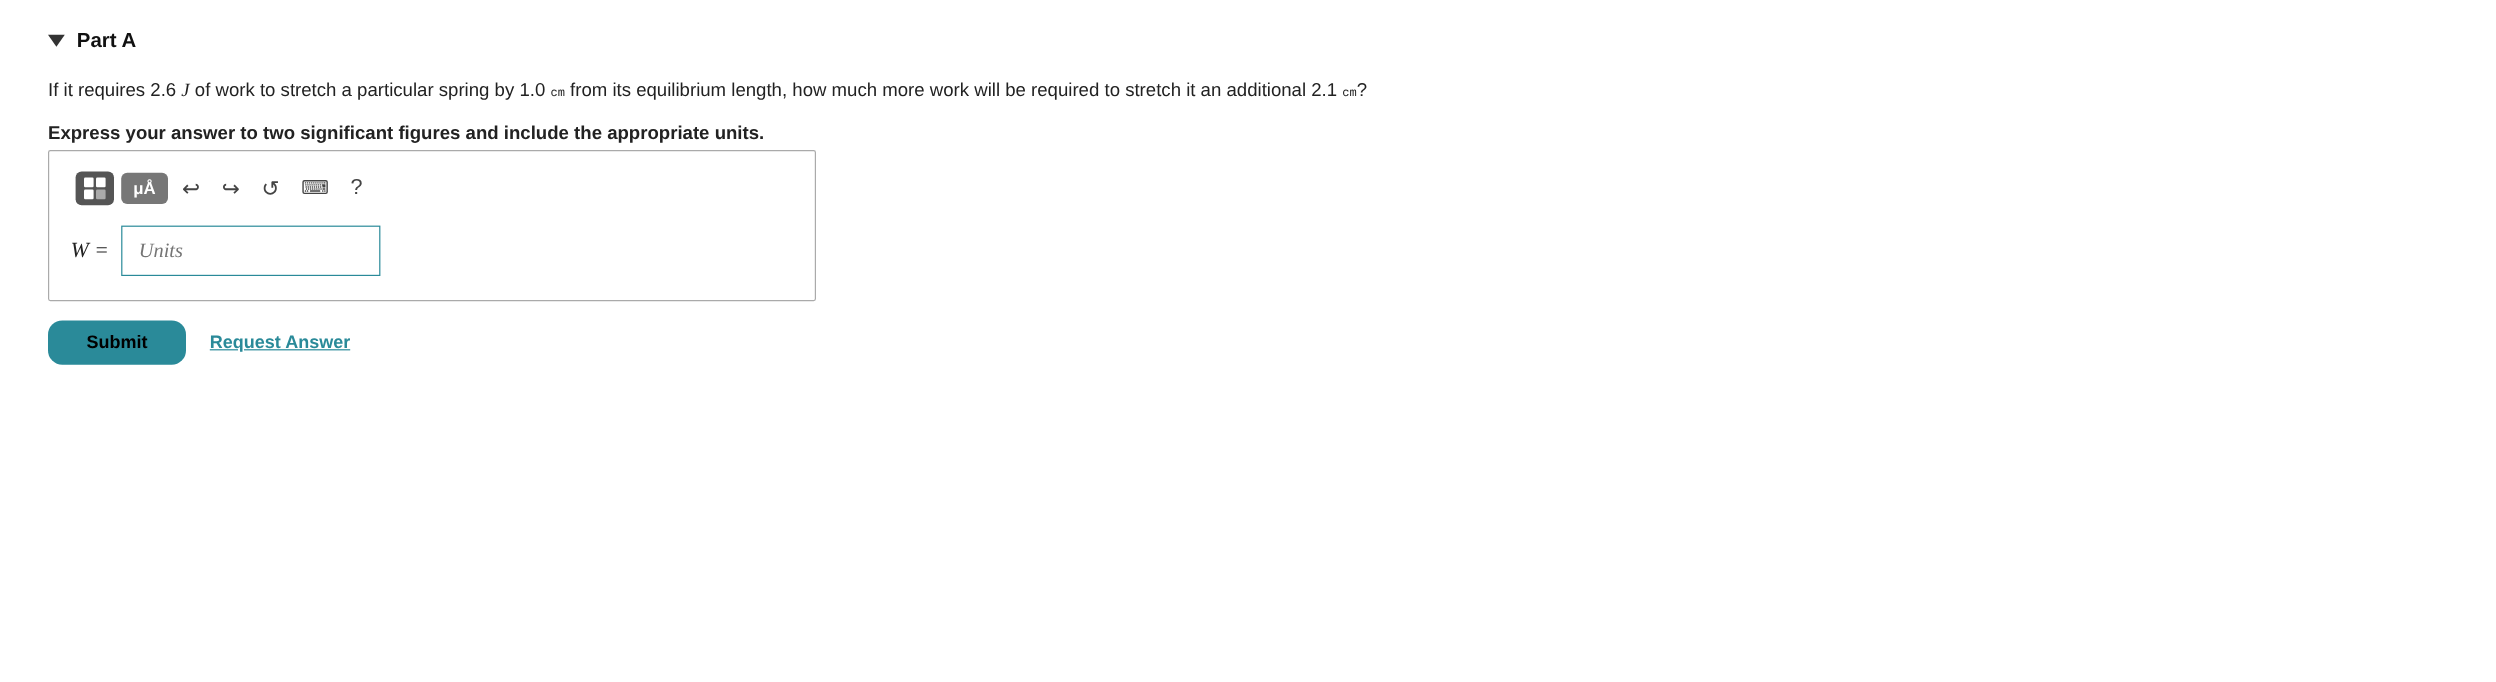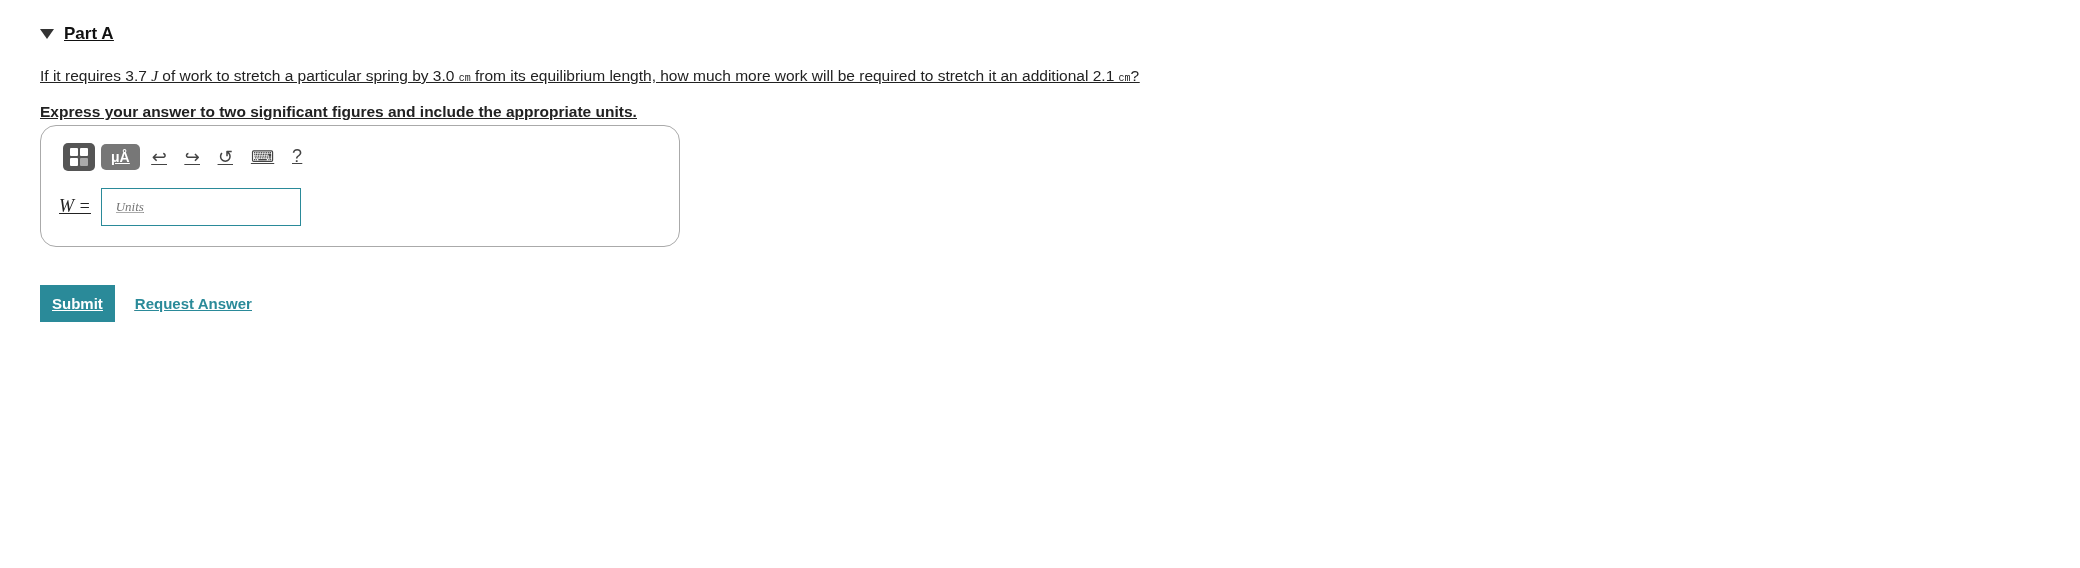--- a/index.html
+++ b/index.html
@@ -1,19 +1,18 @@
 <!DOCTYPE html>
 <html><head>
   <meta charset="utf-8">
   <style>
     * {
       box-sizing: border-box;
       margin: 0;
       padding: 0;
-      text-decoration: underline;
     }
 
     body {
       background: #f5f5f5;
       font-family: Georgia, 'Times New Roman', serif;
       font-size: 16px;
       color: #222;
       min-width: 2080px;
     }
 
@@ -69,26 +68,26 @@
     .instruction-text {
       font-family: Arial, Helvetica, sans-serif;
       font-weight: bold;
       font-size: 15.5px;
       color: #222;
       margin-bottom: 4px;
     }
 
     .answer-box {
       border: 1.5px solid #aaa;
-      border-radius: 16px;
+      border-radius: 2px;
       padding: 16px 18px 20px 18px;
       display: inline-block;
       background: #fff;
       min-width: 640px;
-      margin-bottom: 34px;
+      margin-bottom: 12px;
     }
 
     .toolbar {
       display: flex;
       align-items: center;
       gap: 6px;
       margin-bottom: 16px;
       padding-left: 4px;
     }
 
@@ -184,41 +183,41 @@
       font-style: italic;
       color: #aaa;
       width: 200px;
       outline: none;
       border-right: none;
     }
 
     .units-input {
       border: 1.5px solid #2a8a99;
       padding: 10px 14px;
-      font-size: 13px;
+      font-size: 17px;
       font-family: Georgia, serif;
       font-style: italic;
       color: #aaa;
-      width: 200px;
+      width: 216px;
       outline: none;
     }
 
     .bottom-row {
       display: flex;
       align-items: center;
       gap: 20px;
       margin-top: 4px;
     }
 
     .submit-btn {
       background: #2a8a99;
-      color: #ffffff;
+      color: #000000;
       border: none;
-      border-radius: 0;
-      padding: 10px 12px;
+      border-radius: 12px;
+      padding: 10px 32px;
       font-family: Arial, Helvetica, sans-serif;
       font-size: 15px;
       font-weight: bold;
       cursor: pointer;
     }
 
     .request-answer-link {
       color: #2a8a99;
       font-family: Arial, Helvetica, sans-serif;
       font-size: 15px;
@@ -236,21 +235,21 @@
 <div class="page-container">
 
   
   <div class="part-header">
     <div class="chevron-down"></div>
     <span class="part-title">Part A</span>
   </div>
 
   
   <p class="question-text">
-    <span>If it requires 3.7 </span><span class="math-italic">J</span><span> of work to stretch a particular spring by 3.0 </span><span class="math-unit">cm</span><span> from its equilibrium length, how much more work will be required to stretch it an additional 2.1 </span><span class="math-unit">cm</span><span>?</span>
+    <span>If it requires 2.6 </span><span class="math-italic">J</span><span> of work to stretch a particular spring by 1.0 </span><span class="math-unit">cm</span><span> from its equilibrium length, how much more work will be required to stretch it an additional 2.1 </span><span class="math-unit">cm</span><span>?</span>
   </p>
 
   
   <p class="instruction-text">Express your answer to two significant figures and include the appropriate units.</p>
 
   
   <div class="answer-box">
 
     
     <div class="toolbar">

